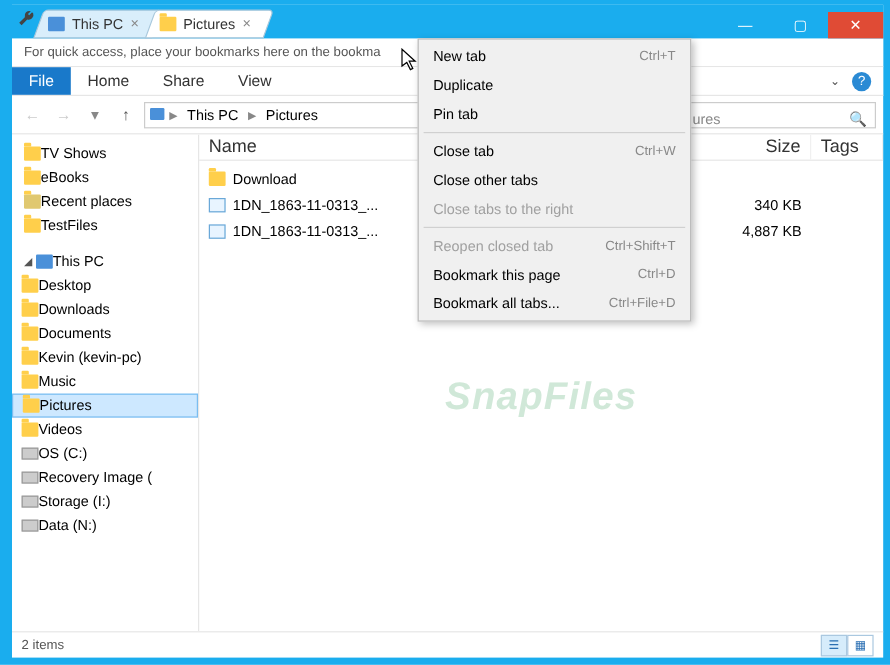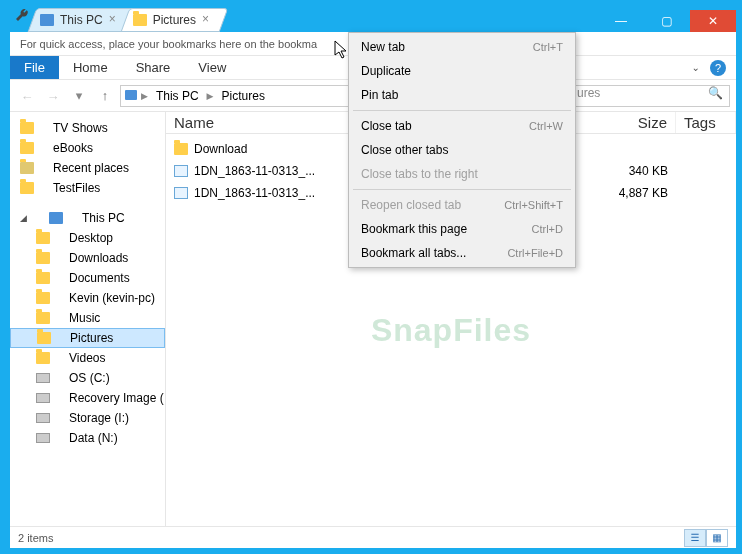--- a/index.html
+++ b/index.html
@@ -28,49 +28,49 @@
 .chev { font-size:10px; color:#555; cursor:pointer; }
 .help { width:16px;height:16px;border-radius:50%;background:#2a8ad4;color:#fff;font-size:11px;display:flex;align-items:center;justify-content:center;cursor:pointer; }
 
 .addr-bar { height:32px; display:flex; align-items:center; gap:4px; padding:0 6px; border-bottom:1px solid #e6e6e6; }
 .nav-btn { width:22px; height:22px; display:flex; align-items:center; justify-content:center; color:#888; cursor:pointer; font-size:13px; }
 .nav-btn.disabled { color:#ccc; cursor:default; }
 .up-btn { width:22px; color:#555; }
 .breadcrumb { flex:1; height:22px; border:1px solid #ccc; display:flex; align-items:center; padding:0 4px; font-size:12px; gap:2px; cursor:text; }
 .crumb { padding:0 4px; cursor:pointer; }
 .crumb-sep { color:#888; font-size:9px; padding:0 2px; }
-.search-box { width:160px; height:22px; border:1px solid #ccc; display:flex; align-items:flex-start; padding:0 6px; font-size:12px; color:#888; }
+.search-box { width:160px; height:22px; border:1px solid #ccc; display:flex; align-items:flex-end; padding:0 6px; font-size:12px; color:#888; }
 .search-box .mag { margin-left:auto; }
 
 .body { flex:1; display:flex; overflow:hidden; position:relative; }
 .tree { width:156px; border-right:1px solid #e6e6e6; padding:6px 0; font-size:12px; overflow-y:auto; }
 .tree-group { margin-bottom:10px; }
-.tree-item { height:20px; display:flex; align-items:center; padding-left:10px; cursor:pointer; gap:19px; }
-.tree-item.indent { padding-left:26px; }
+.tree-item { height:20px; display:flex; align-items:center; padding-left:10px; cursor:pointer; gap:0; }
+.tree-item.indent { padding-left:8px; }
 .tree-item.selected { background:#cde8ff; border:1px solid #7abdf0; }
 .tree-caret { width:10px; font-size:9px; color:#555; }
 .folder-ico { width:14px; height:12px; background:#ffcf4b; border-radius:1px; display:inline-block; position:relative; }
 .folder-ico::before { content:""; position:absolute; top:-3px; left:0; width:6px; height:3px; background:#ffcf4b; border-radius:1px 1px 0 0; }
 .pc-ico { width:14px;height:12px; background:#4a90d9; display:inline-block; border-radius:1px; }
 .drive-ico { width:14px;height:10px; background:#ccc; border:1px solid #999; display:inline-block; }
 
 .content { flex:1; display:flex; flex-direction:column; position:relative; }
 .col-headers { height:22px; display:flex; border-bottom:1px solid #e6e6e6; font-size:15px; color:#333; }
 .col { padding:2px 8px; border-right:1px solid #f0f0f0; }
 .col.name { flex:1; }
 .col.size { width:100px; text-align:right; }
 .col.tags { width:60px; }
 .file-list { flex:1; padding:4px 0; font-size:12px; position:relative; }
 .file-row { height:22px; display:flex; align-items:center; padding-left:8px; cursor:pointer; }
 .file-row .fname { flex:1; display:flex; align-items:center; gap:6px; }
 .file-row .fsize { width:100px; text-align:right; padding-right:8px; }
 .file-row .ftags { width:60px; }
 .img-ico { width:14px;height:12px; background:#e8f4ff; border:1px solid #6aa8d8; display:inline-block; }
 
-.watermark { position:absolute; top:50%; left:50%; transform:translate(-50%,-50%); font-size:32px; font-weight:bold; color:#d0e8d8; pointer-events:none; letter-spacing:1px; }
+.watermark { position:absolute; top:50%; left:50%; transform:translate(-50%,-50%); font-size:32px; font-weight:bold; font-style:italic; color:#d0e8d8; pointer-events:none; letter-spacing:1px; }
 
 .status { height:22px; border-top:1px solid #e6e6e6; display:flex; align-items:center; font-size:11px; color:#555; padding:0 8px; }
 .view-toggle { margin-left:auto; display:flex; gap:0; }
 .vbtn { width:22px;height:18px;border:1px solid #aac8e0; display:flex;align-items:center;justify-content:center; cursor:pointer; font-size:10px; color:#2a6fb3; }
 .vbtn.active { background:#d6ecfb; }
 
 .ctx-menu { position:absolute; left:348px; top:32px; width:228px; background:#f0f0f0; border:1px solid #bcbcbc; box-shadow:2px 2px 6px rgba(0,0,0,0.25); font-size:12px; padding:2px; z-index:50; }
 .ctx-item { height:24px; display:flex; align-items:center; padding:0 10px; cursor:pointer; justify-content:space-between; }
 .ctx-item.disabled { color:#a0a0a0; cursor:default; }
 .ctx-sep { height:1px; background:#d0d0d0; margin:3px 2px; }

